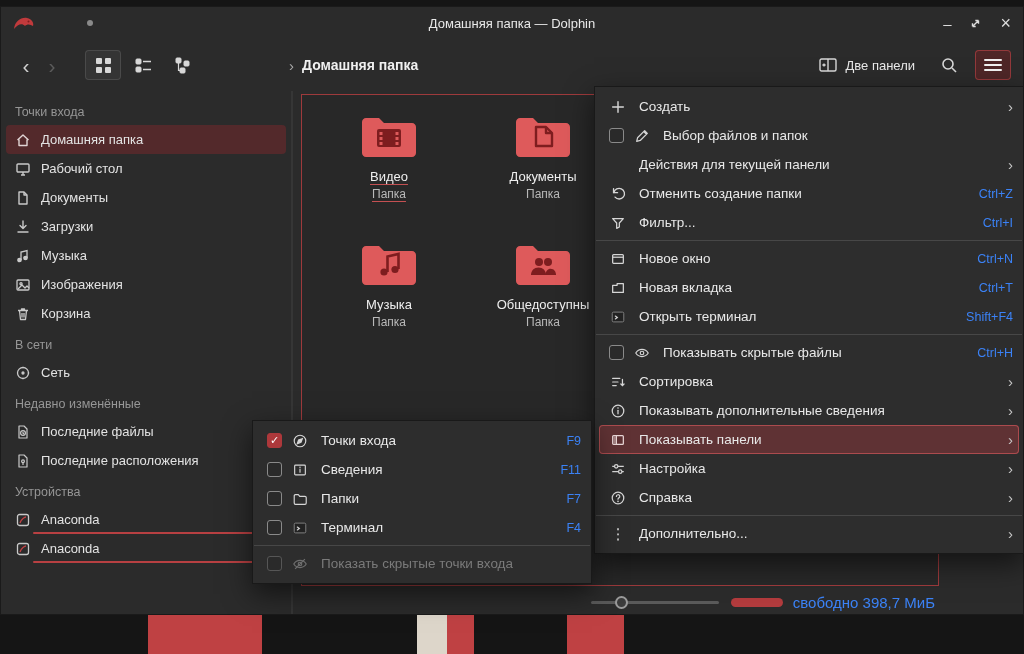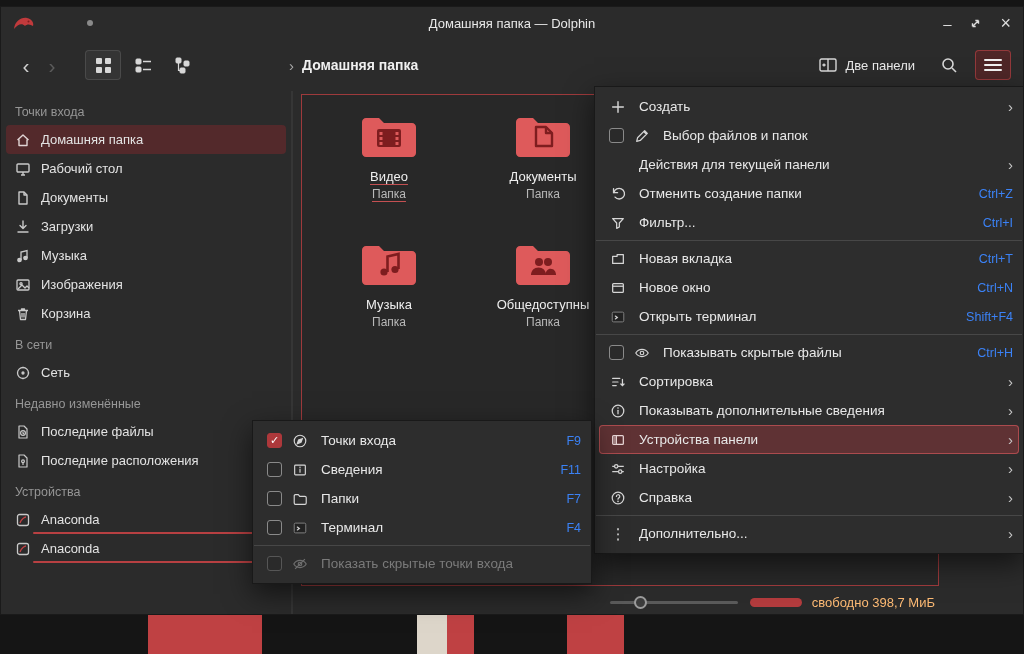--- a/index.html
+++ b/index.html
@@ -67,21 +67,21 @@
   .ftype { font-size:12px; color:#b9b9b9; margin-top:3px; }
   .tile.hov .fname, .tile.hov .ftype { text-decoration:underline; text-decoration-color:#c45052; text-underline-offset:3px; }
 
   
   .status { position:absolute; left:300px; top:582px; width:638px; height:26px;
             display:flex; align-items:center; justify-content:flex-end; padding-right:4px; }
   .sl-track { position:relative; width:128px; height:3px; background:#5a5a5a; border-radius:2px; }
   .sl-handle { position:absolute; left:24px; top:-5px; width:13px; height:13px; border-radius:50%;
                background:#3c3c3c; border:2px solid #9b9b9b; }
   .capbar { width:52px; height:9px; border-radius:5px; background:#b23b3d; margin-left:12px; }
-  .free { margin-left:10px; color:#fdba74; font-size:13px; white-space:nowrap; }
+  .free { margin-left:10px; color:#3b82f6; font-size:15px; white-space:nowrap; }
 
   
   .popup { position:absolute; background:#2d2d2d; border:1px solid #191919;
            box-shadow:0 10px 26px rgba(0,0,0,.55); padding:5px 0; }
   .menu { left:594px; top:86px; width:430px; z-index:20; }
   .pmenu { left:252px; top:420px; width:340px; z-index:21; }
   .mi { display:flex; align-items:center; height:29px; padding:0 10px 0 14px; font-size:13.5px; color:#e8e8e8; white-space:nowrap; }
   .mi .ic { width:18px; height:18px; flex:0 0 18px; margin-right:12px; display:flex; align-items:center; justify-content:center; }
   .cb { width:15px; height:15px; flex:0 0 15px; border:1px solid #8a8a8a; border-radius:3px; background:#2a2a2a;
         margin-right:9px; display:flex; align-items:center; justify-content:center; color:#fff; font-size:11px; line-height:1; }
@@ -434,37 +434,37 @@
         </svg>
     </span>
     <span class="lbl">Фильтр...</span>
     <span class="sc">Ctrl+I</span>
   </div>
 
   <div class="msep"></div>
 
   <div class="mi">
     <span class="ic">
-      <svg width="16" height="16" viewBox="0 0 18 18" fill="none" stroke="#d6d6d6" stroke-width="1.4" stroke-linejoin="round">
-          <path d="M3 14V6h5V4h7v10z"></path>
-        </svg>
-    </span>
-    <span class="lbl">Новая вкладка</span>
-    <span class="sc">Ctrl+T</span>
-  </div>
-
-  <div class="mi">
-    <span class="ic">
       <svg width="16" height="16" viewBox="0 0 18 18" fill="none" stroke="#d6d6d6" stroke-width="1.4">
           <rect x="3" y="4" width="12" height="10" rx="1"></rect>
           <path d="M3 7h12"></path>
         </svg>
     </span>
     <span class="lbl">Новое окно</span>
     <span class="sc">Ctrl+N</span>
+  </div>
+
+  <div class="mi">
+    <span class="ic">
+      <svg width="16" height="16" viewBox="0 0 18 18" fill="none" stroke="#d6d6d6" stroke-width="1.4" stroke-linejoin="round">
+          <path d="M3 14V6h5V4h7v10z"></path>
+        </svg>
+    </span>
+    <span class="lbl">Новая вкладка</span>
+    <span class="sc">Ctrl+T</span>
   </div>
 
   <div class="mi">
     <span class="ic">
       <svg width="16" height="16" viewBox="0 0 18 18">
           <rect x="2.5" y="3.5" width="13" height="11" rx="1.5" fill="#222" stroke="#8a8a8a"></rect>
           <path d="M6 8l2.2 1.6L6 11.2" fill="none" stroke="#cfcfcf" stroke-width="1.4" stroke-linecap="round"></path>
         </svg>
     </span>
     <span class="lbl">Открыть терминал</span>
@@ -509,21 +509,21 @@
   </div>
 
   <div class="mi hl">
     <span class="ic">
       <svg width="16" height="16" viewBox="0 0 18 18" fill="none" stroke="#e8d6d6" stroke-width="1.4">
           <rect x="3" y="4" width="12" height="10" rx="1"></rect>
           <path d="M7.2 4v10"></path>
           <rect x="4" y="5" width="2.4" height="8" fill="#e8d6d6" opacity=".5" stroke="none"></rect>
         </svg>
     </span>
-    <span class="lbl">Устройства панели</span>
+    <span class="lbl">Показывать панели</span>
     <span class="ar glyph">›</span>
   </div>
 
   <div class="mi">
     <span class="ic">
       <svg width="16" height="16" viewBox="0 0 18 18" fill="none" stroke="#d6d6d6" stroke-width="1.4">
           <path d="M2.5 6h13M2.5 12h13"></path>
           <circle cx="7" cy="6" r="1.9" fill="#2d2d2d"></circle>
           <circle cx="11.5" cy="12" r="1.9" fill="#2d2d2d"></circle>
         </svg>

